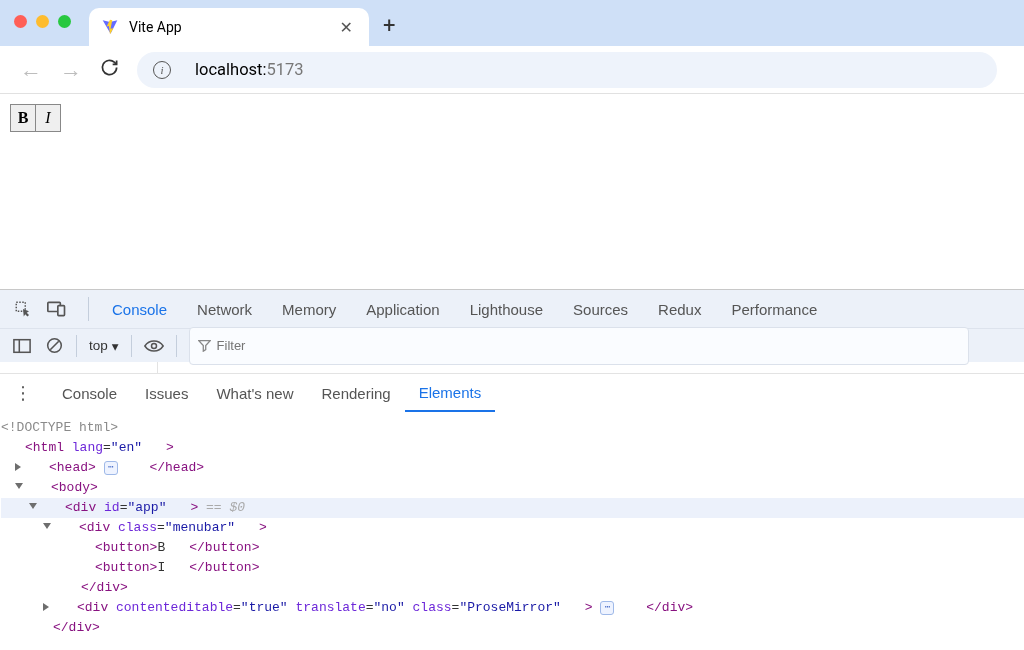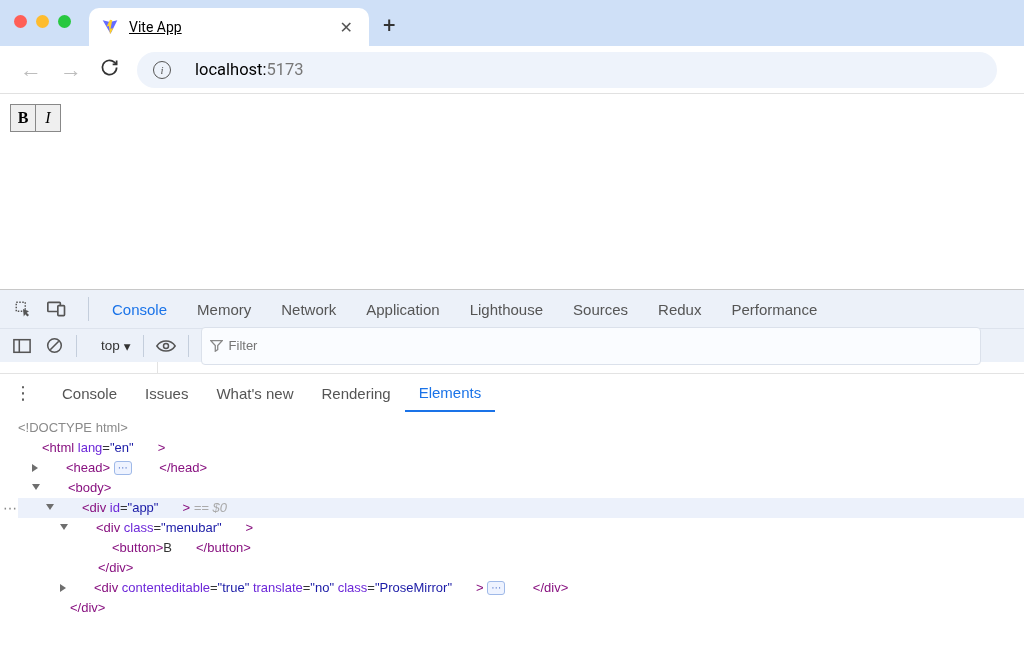--- a/index.html
+++ b/index.html
@@ -36,21 +36,21 @@
       display: flex;
       align-items: center;
       padding: 0 12px;
       gap: 10px;
       min-width: 280px;
     }
     .tab-favicon {
       width: 18px; height: 18px;
       display: flex; align-items: center; justify-content: center;
     }
-    .tab-title { font-size: 14px; flex: 1; text-decoration: underline; }
+    .tab-title { font-size: 14px; flex: 1; }
     .tab-close { font-size: 16px; color: #555; cursor: pointer; padding: 0 4px;}
     .new-tab { font-size: 22px; color: #333; margin-left: 14px; margin-bottom: 8px; cursor: pointer; }
     
     .address-bar {
       background: #fff;
       height: 48px;
       display: flex;
       align-items: center;
       padding: 0 20px;
       gap: 18px;
@@ -140,21 +140,20 @@
       align-items: center;
       padding: 0 12px;
       gap: 12px;
     }
     .dt-tb-icon { width: 20px; height: 20px; cursor: pointer; display:flex; align-items:center; justify-content:center;}
     .dt-tb-divider { width: 1px; height: 22px; background: #c4cedc; }
     .dt-context {
       font-size: 13.5px; color: #333;
       display: flex; align-items: center; gap: 4px;
       cursor: pointer;
-      margin-left: 12px;
     }
     .dt-filter {
       flex: 1;
       background: #fafcff;
       border: 1px solid #dbe1eb;
       border-radius: 4px;
       height: 38px;
       display: flex;
       align-items: center;
       padding: 0 8px;
@@ -184,24 +183,24 @@
       color: #555; cursor: pointer;
       font-size: 15px;
     }
     .dt-drawer-tab.active {
       color: #1a73e8;
       border-bottom: 2.5px solid #1a73e8;
     }
     
     
     .elements-tree {
-      font-family: Liberation Sans, sans-serif;
+      font-family: Liberation Mono, monospace;
       font-size: 13px;
       line-height: 20px;
-      padding: 6px 0 6px 18px;
+      padding: 6px 0 6px 1px;
       color: #333;
     }
     .et-line { white-space: pre; }
     .et-tag { color: #881280; margin-left: 24px; }
     .et-attr-name { color: #6d28d9; }
     .et-attr-val { color: #1a1aa6; }
     .et-gray { color: #8a8a8a; }
     .et-caret {
       display: inline-block; width: 0; height: 0;
       border-left: 4px solid transparent;
@@ -294,22 +293,22 @@
     </div>
     <div class="dt-tab-icon">
       <svg width="20" height="18" viewBox="0 0 24 20" fill="none" stroke="#555" stroke-width="2">
           <rect x="1" y="2" width="15" height="11" rx="1"></rect>
           <rect x="13" y="6" width="8" height="12" rx="1" fill="#ecf1f9"></rect>
         </svg>
     </div>
     <div class="dt-divider"></div>
     <div id="top-tabs-container" style="display: flex;">
         <div class="dt-tab active">Console</div>
+        <div class="dt-tab">Network</div>
         <div class="dt-tab">Memory</div>
-        <div class="dt-tab">Network</div>
         <div class="dt-tab">Application</div>
         <div class="dt-tab">Lighthouse</div>
         <div class="dt-tab">Sources</div>
         <div class="dt-tab">Redux</div>
         <div class="dt-tab">Performance</div>
       </div>
   </div>
 
   <div class="dt-toolbar">
     <div class="dt-tb-icon">
@@ -360,17 +359,18 @@
   </div>
 
   <div class="elements-tree">
     <div class="et-line et-gray"><span>&lt;!DOCTYPE html&gt;</span></div>
     <div class="et-line"><span class="et-tag">&lt;html </span><span class="et-attr-name">lang</span>=<span class="et-attr-val">"en"</span><span class="et-tag">&gt;</span></div>
     <div class="et-line indent-1"><span class="et-caret right"></span><span class="et-tag">&lt;head&gt;</span> <span class="et-ellipsis">⋯</span> <span class="et-tag">&lt;/head&gt;</span></div>
     <div class="et-line indent-1"><span class="et-caret"></span><span class="et-tag">&lt;body&gt;</span></div>
     <div class="et-line indent-2 et-selected et-gutter"><span class="et-dots">⋯</span><span class="et-caret"></span><span class="et-tag">&lt;div </span><span class="et-attr-name">id</span>=<span class="et-attr-val">"app"</span><span class="et-tag">&gt;</span><span class="et-sel-marker"> == $0</span></div>
     <div class="et-line indent-3"><span class="et-caret"></span><span class="et-tag">&lt;div </span><span class="et-attr-name">class</span>=<span class="et-attr-val">"menubar"</span><span class="et-tag">&gt;</span></div>
     <div class="et-line indent-4"><span class="et-tag">&lt;button&gt;</span>B<span class="et-tag">&lt;/button&gt;</span></div>
+    <div class="et-line indent-4"><span class="et-tag">&lt;button&gt;</span>I<span class="et-tag">&lt;/button&gt;</span></div>
     <div class="et-line indent-35"><span class="et-tag">&lt;/div&gt;</span></div>
     <div class="et-line indent-3"><span class="et-caret right"></span><span class="et-tag">&lt;div </span><span class="et-attr-name">contenteditable</span>=<span class="et-attr-val">"true"</span> <span class="et-attr-name">translate</span>=<span class="et-attr-val">"no"</span> <span class="et-attr-name">class</span>=<span class="et-attr-val">"ProseMirror"</span><span class="et-tag">&gt;</span> <span class="et-ellipsis">⋯</span> <span class="et-tag">&lt;/div&gt;</span></div>
     <div class="et-line indent-2"><span class="et-tag">&lt;/div&gt;</span></div>
   </div>
 </div>
 
 </body></html>

